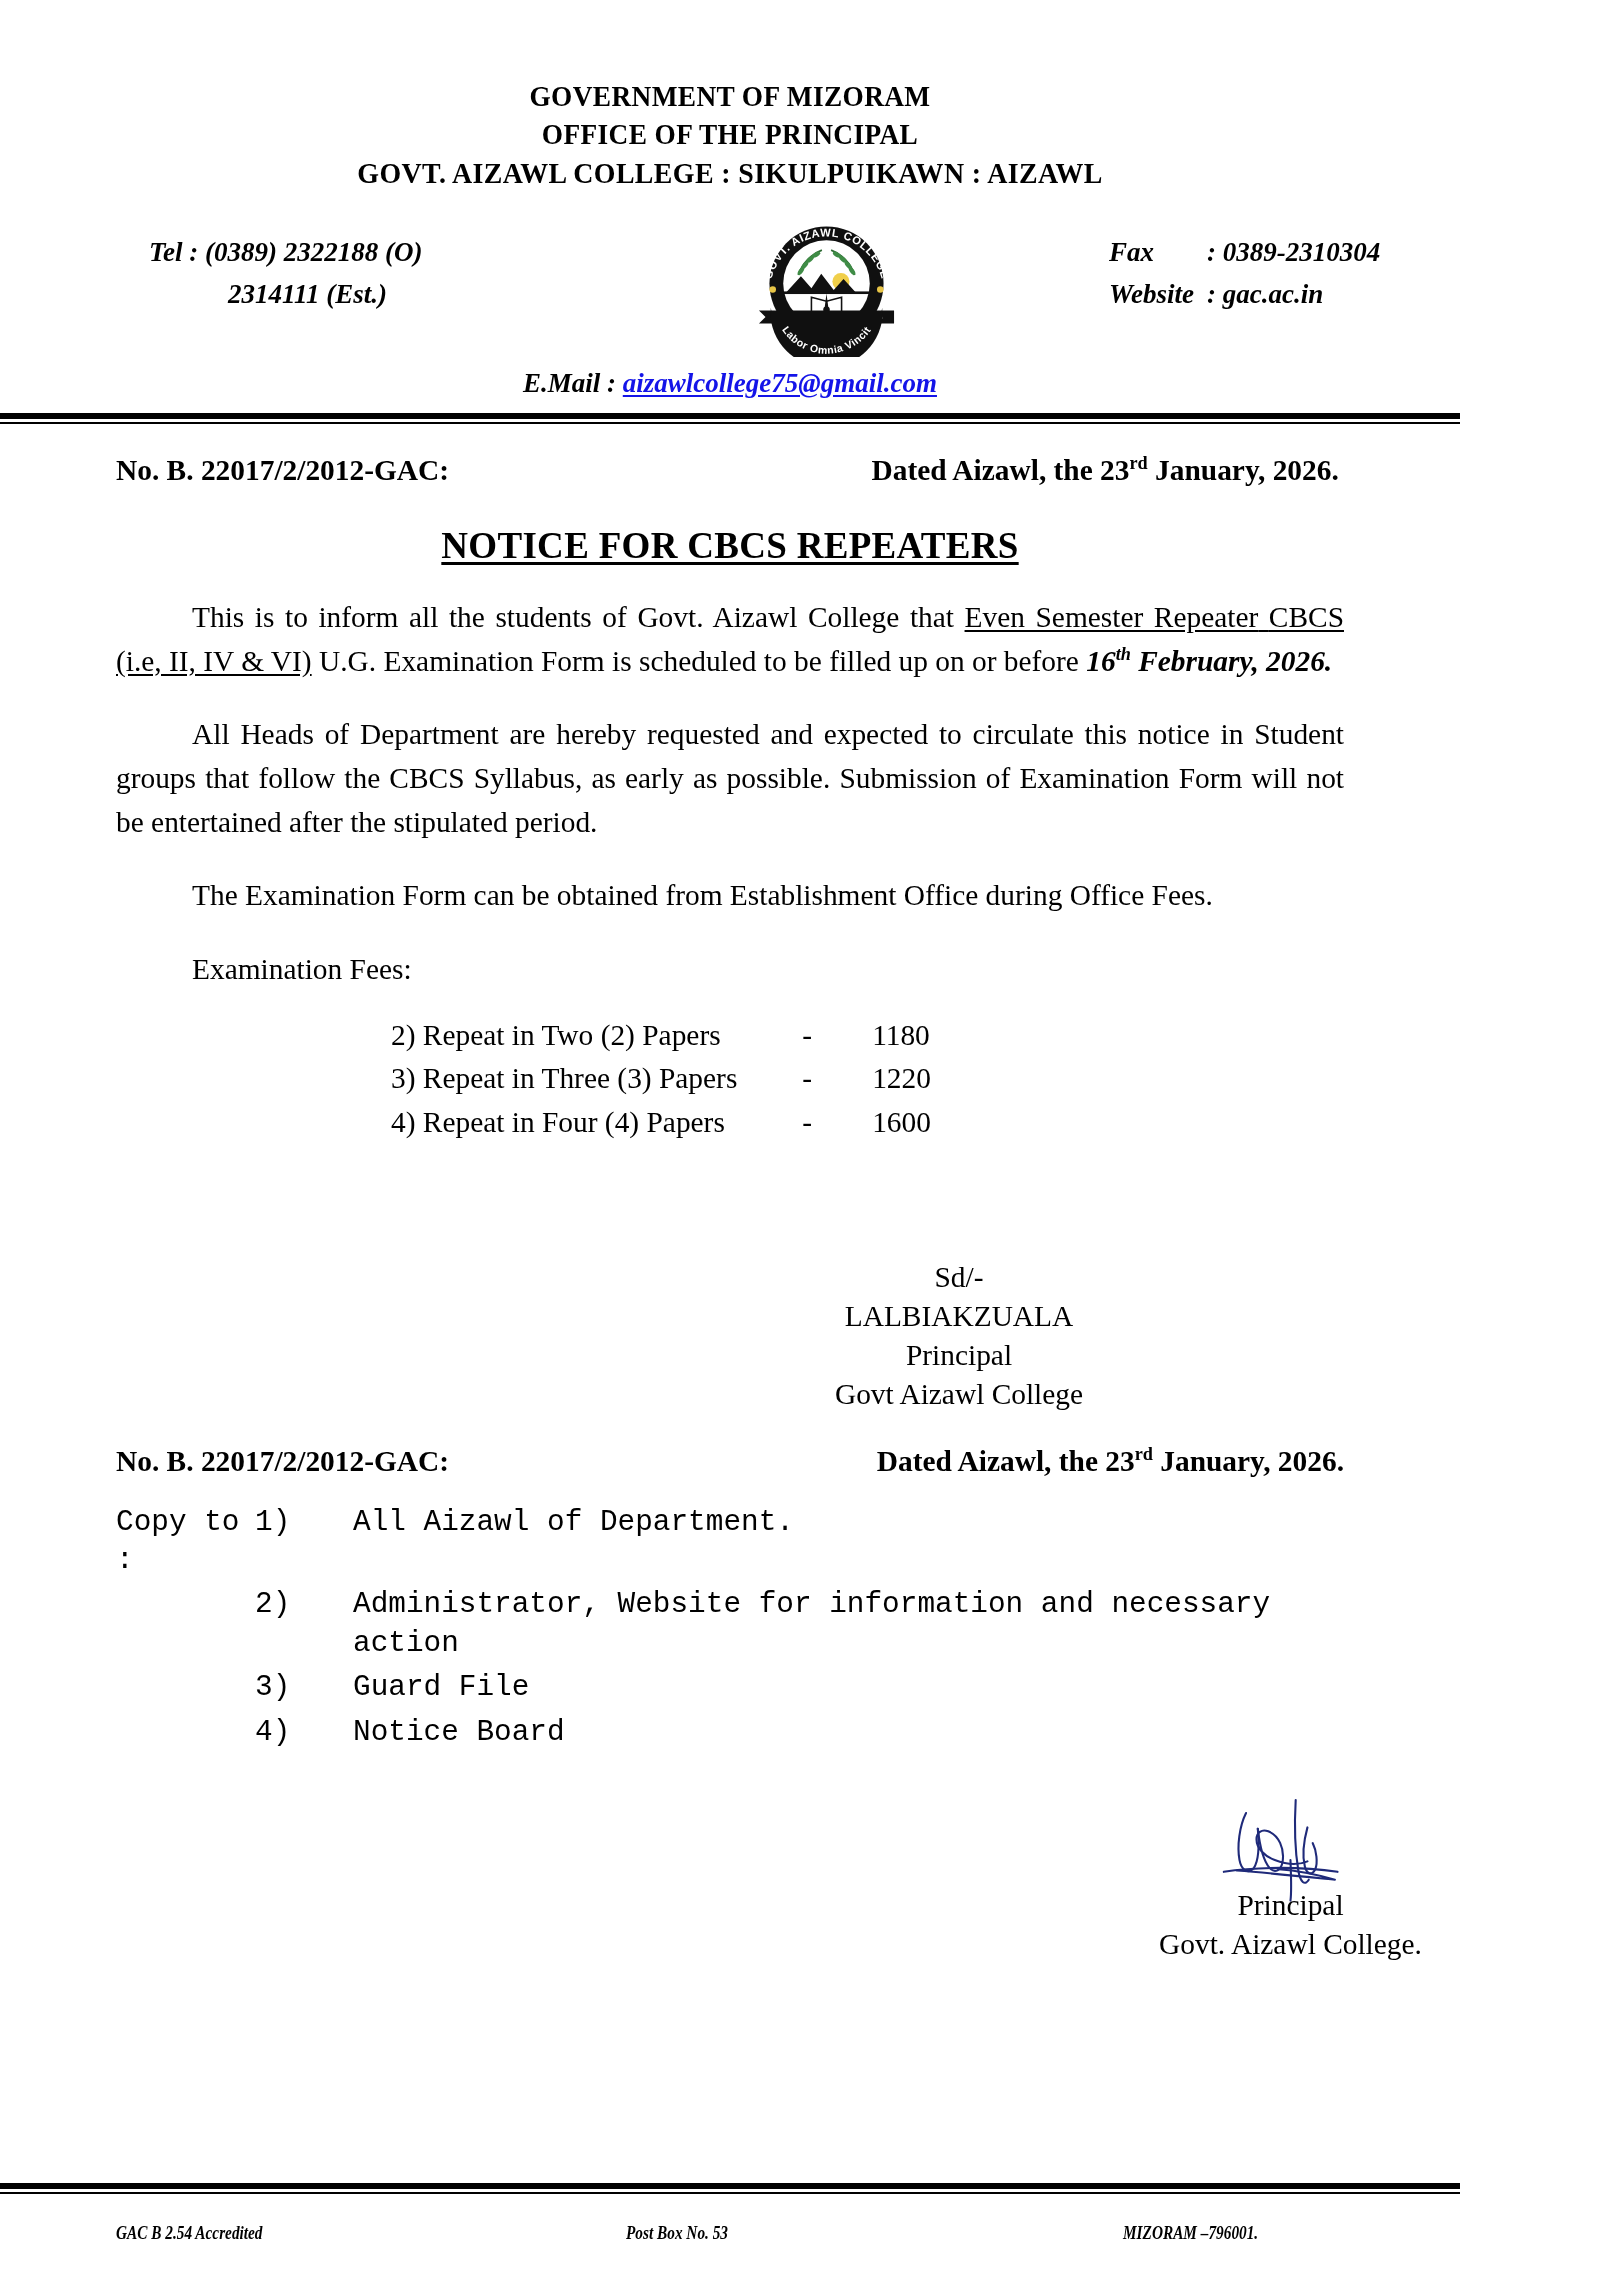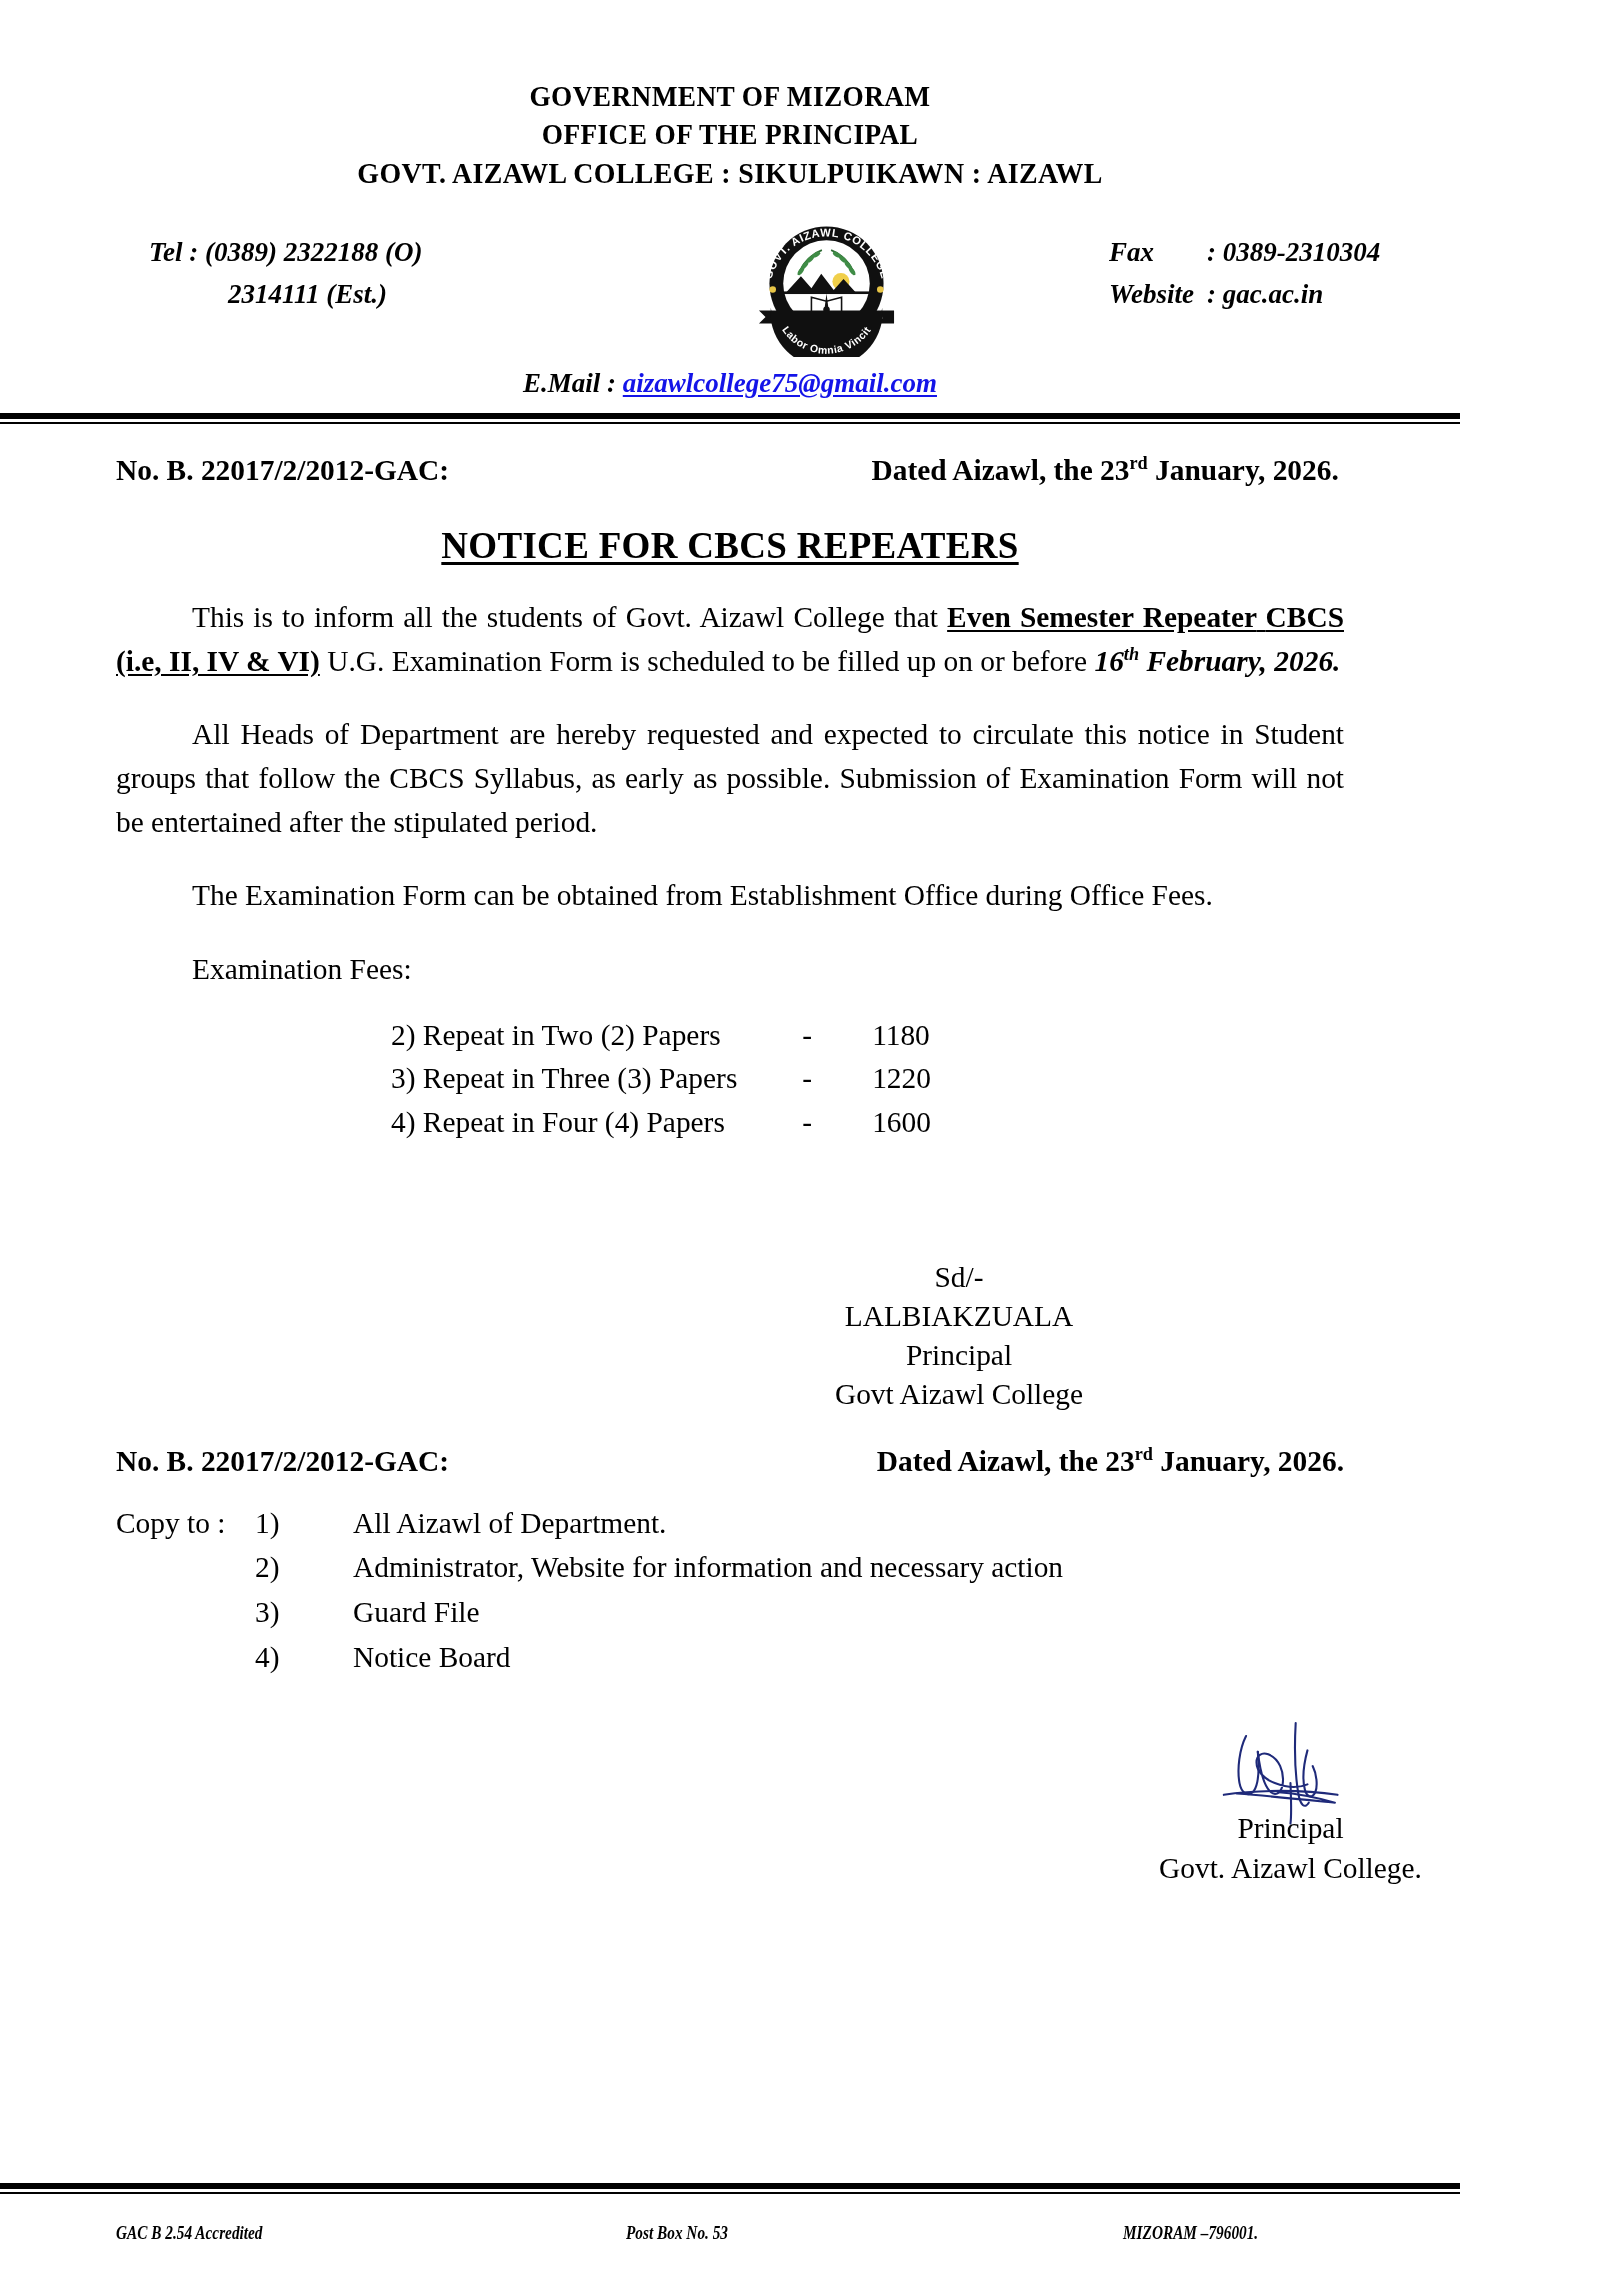--- a/index.html
+++ b/index.html
@@ -149,21 +149,21 @@
   .para {
     font-size: 29.4px;
     line-height: 1.50;
     text-align: justify;
     text-justify: inter-word;
     margin-top: 27.5px;
     text-indent: 76px;
   }
   .para.tight { margin-top: 29px; }
 
-  .bu { font-weight: bold; text-decoration: underline; text-underline-offset: 3.3px; }
+  .bu { font-weight: normal; text-decoration: underline; text-underline-offset: 3.3px; }
   .bi { font-weight: bold; font-style: italic; }
   sup { font-size: 0.62em; vertical-align: super; line-height: 0; }
 
   .fees-heading {
     font-size: 29.4px;
     margin-top: 35px;
     text-indent: 76px;
   }
 
   .fees-table {
@@ -202,20 +202,21 @@
 
   .copy-block {
     margin-top: 26px;
     font-size: 29.4px;
   }
   .copy-row {
     display: flex;
     align-items: baseline;
     line-height: 1.30;
     padding-bottom: 6.5px;
+    font-family: Liberation Mono, monospace;
   }
   .copy-label { width: 139px; flex: 0 0 139px; }
   .copy-num { width: 98px; flex: 0 0 98px; }
   .copy-text { flex: 1 1 auto; }
 
   
   .stamp-block {
     position: relative;
     margin-top: 29px;
     height: 196px;

